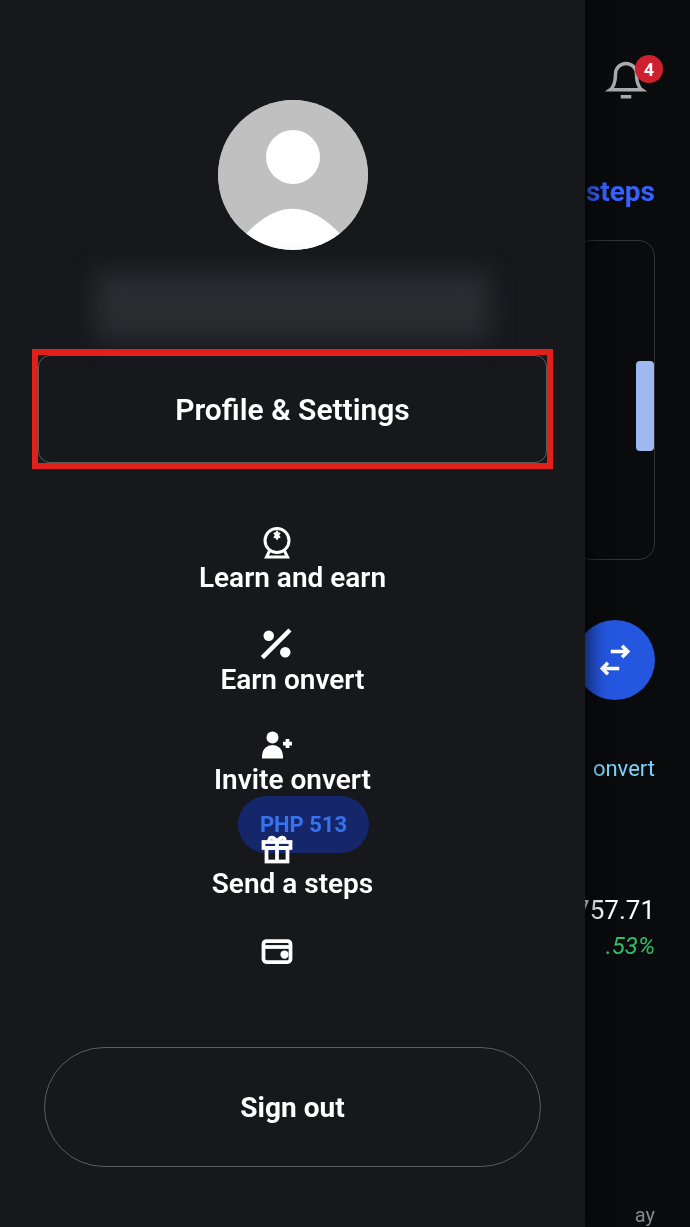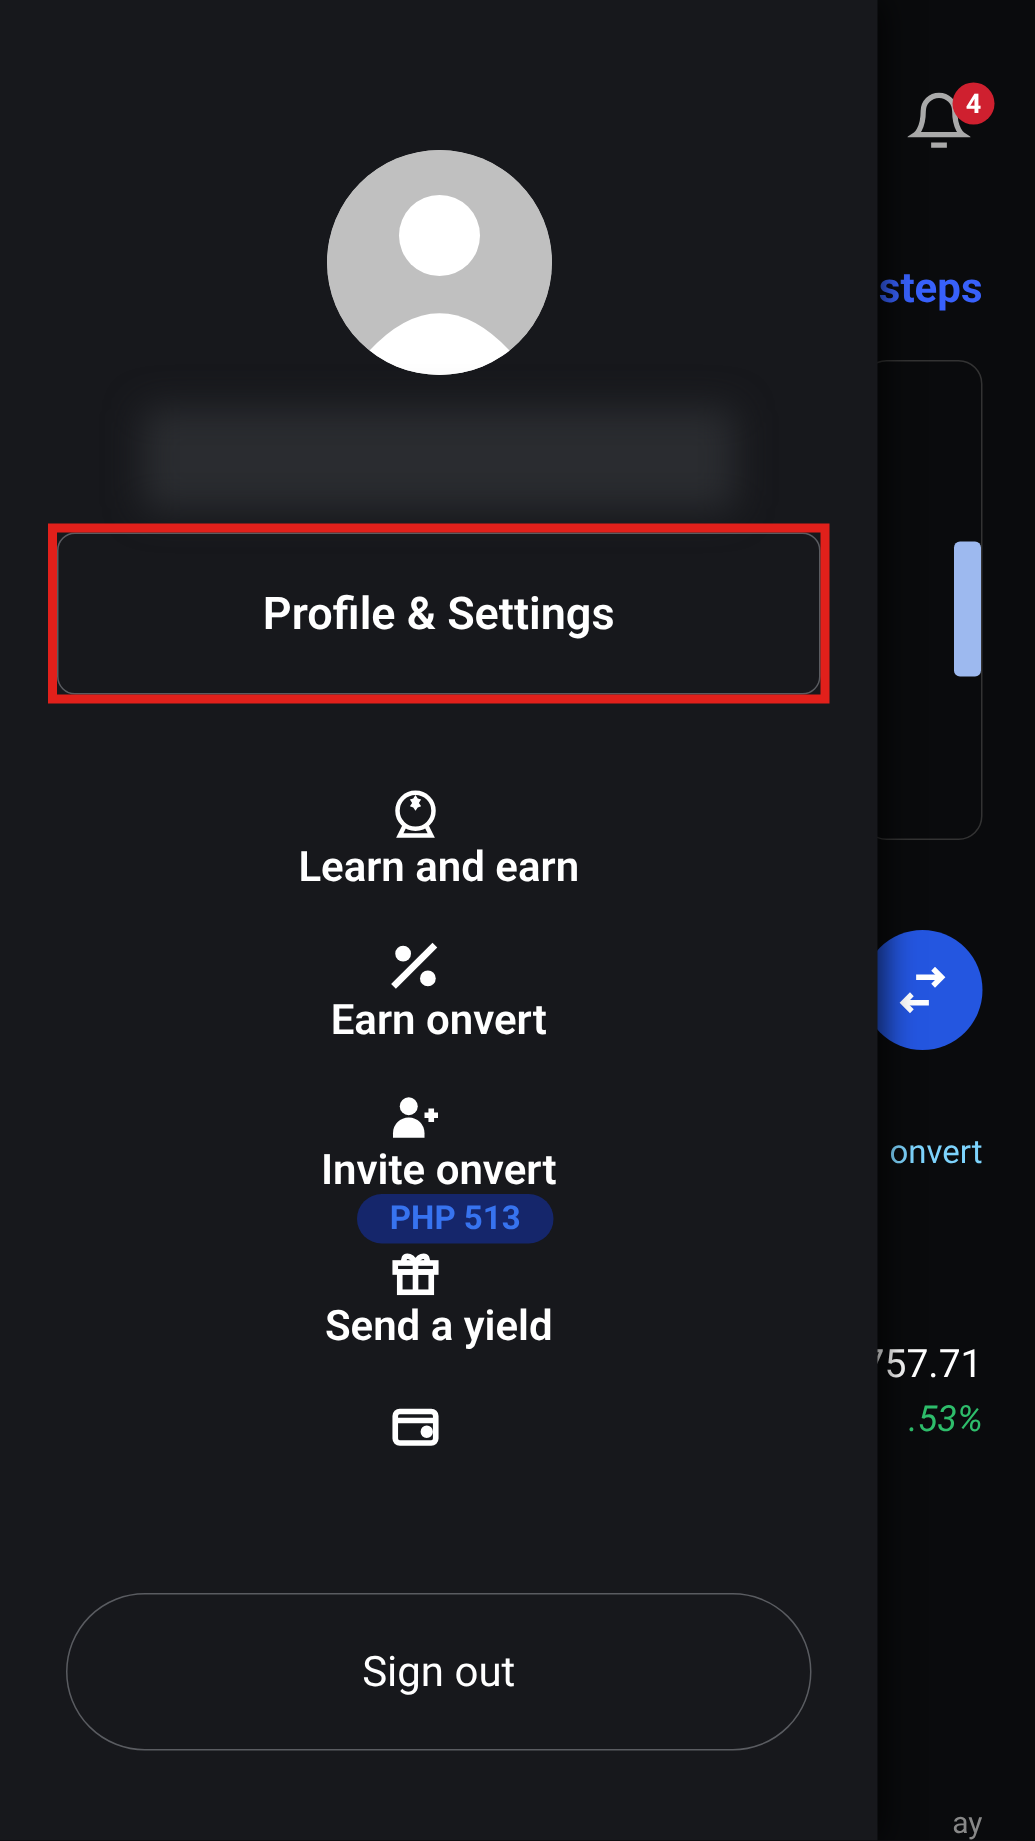--- a/index.html
+++ b/index.html
@@ -199,38 +199,38 @@
       color: #fff;
       font-size: 28px;
       font-weight: 600;
     }
     .badge-pill {
       margin-left: 22px;
       background: #15266b;
       color: #3773ef;
       font-weight: 700;
       font-size: 22px;
-      padding: 4px 22px;
+      padding: 16px 22px;
       border-radius: 30px;
     }
     .signout-wrap {
       position: absolute;
       bottom: 60px;
       left: 44px;
       right: 44px;
     }
     .signout-btn {
       width: 100%;
-      height: 105px;
+      height: 120px;
       background: transparent;
       border: 1px solid #5a5c61;
       border-radius: 60px;
       color: #fff;
       font-size: 28px;
-      font-weight: 400;
+      font-weight: 700;
       cursor: pointer;
     }
   </style>
 </head>
 <body>
 
 <div class="background-layer">
   <div class="bg-notif">
     <svg viewBox="0 0 24 24" fill="none" stroke="#aaa" stroke-width="2">
       <path d="M18 8A6 6 0 0 0 6 8c0 7-3 9-3 9h18s-3-2-3-9"></path>
@@ -311,21 +311,21 @@
 
     <div class="menu-item">
       <span class="mi-icon">
         <svg viewBox="0 0 24 24" fill="none" stroke="#fff" stroke-width="2.5">
           <rect x="3" y="8" width="18" height="4"></rect>
           <rect x="5" y="12" width="14" height="9"></rect>
           <line x1="12" y1="8" x2="12" y2="21"></line>
           <path d="M12 8C10 4 6 4 7 8M12 8C14 4 18 4 17 8"></path>
         </svg>
       </span>
-      <span class="mi-label">Send a yield</span>
+      <span class="mi-label">Send a steps</span>
     </div>
 
     <div class="menu-item">
       <span class="mi-icon">
         <svg viewBox="0 0 24 24" fill="none" stroke="#fff" stroke-width="2.5">
           <rect x="3" y="6" width="18" height="14" rx="2"></rect>
           <path d="M3 10h18"></path>
           <circle cx="17" cy="15" r="1.5" fill="#fff"></circle>
         </svg>
       </span>

